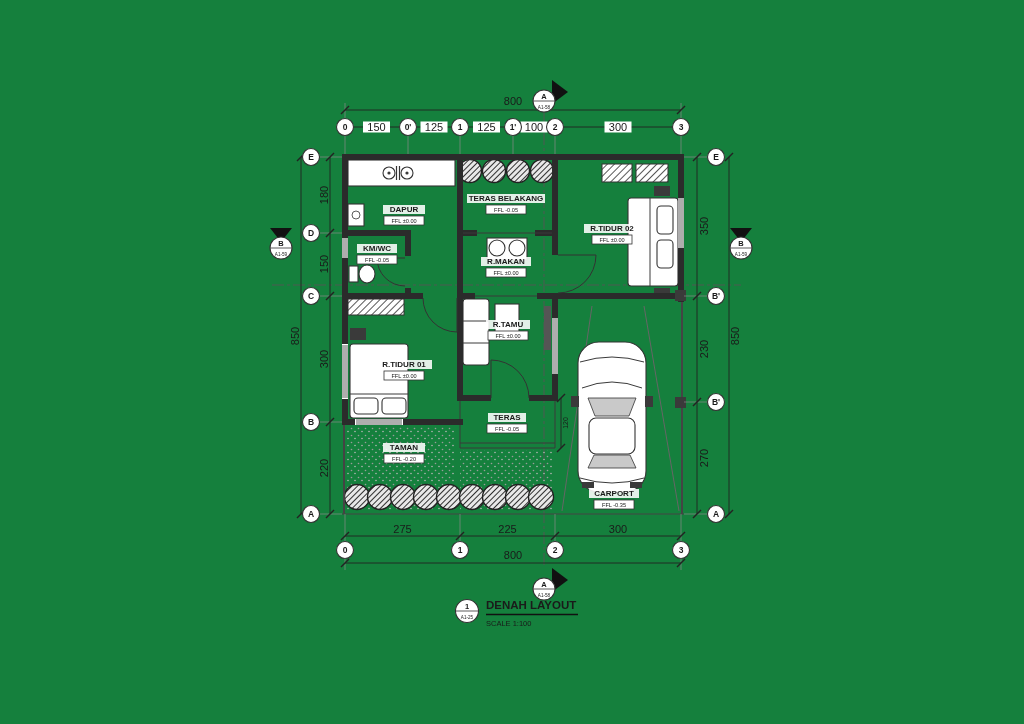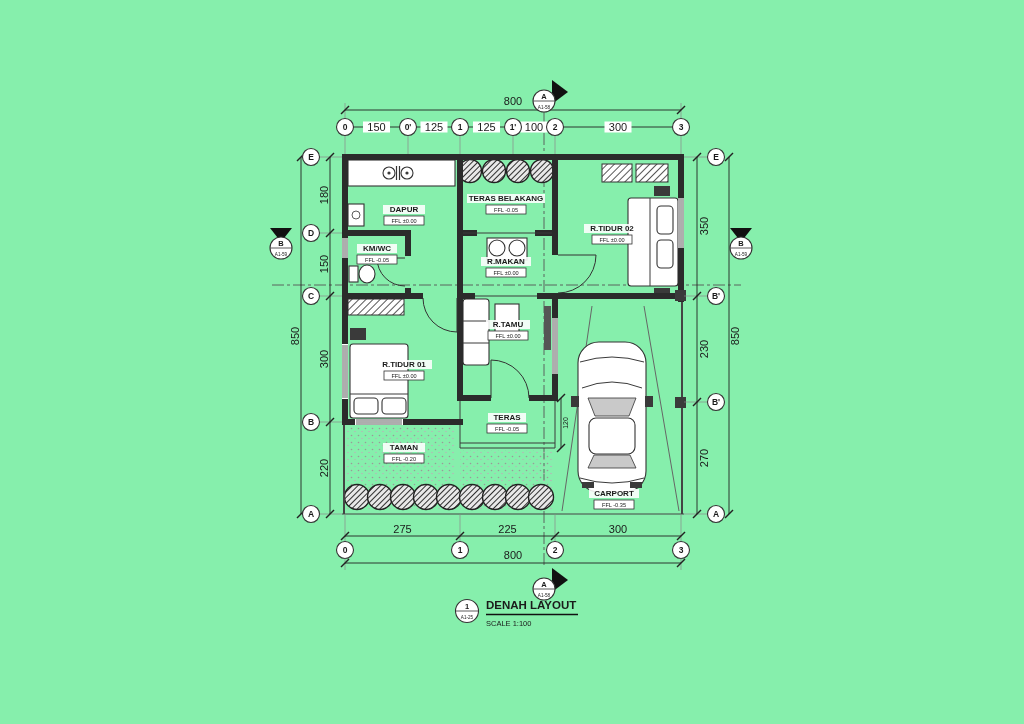--- a/index.html
+++ b/index.html
@@ -1,16 +1,16 @@
 <!DOCTYPE html>
 <html><head>
 <meta charset="utf-8">
 <style>
   html,body{margin:0;padding:0;background:#ffffff;}
-  #stage{position:relative;width:1024px;height:724px;background:#86efac;overflow:hidden;
+  #stage{position:relative;width:1024px;height:724px;background:#15803d;overflow:hidden;
          font-family:"Liberation Sans",sans-serif;}
   svg{display:block;}
   text{fill:#1a1a1a;font-family:"Liberation Sans",sans-serif;}
   .wall{fill:#2b2b2b;stroke:none;}
   .thin{stroke:#3a3a3a;stroke-width:1;fill:none;}
   .furn{fill:#ffffff;stroke:#333;stroke-width:1.1;}
   .dark{fill:#3a3a3a;stroke:none;}
   .dimline{stroke:#222;stroke-width:0.9;fill:none;}
   .extline{stroke:#8a8a8a;stroke-width:0.7;fill:none;}
   .dashline{stroke:#555;stroke-width:0.9;fill:none;stroke-dasharray:12 3 3 3;}

